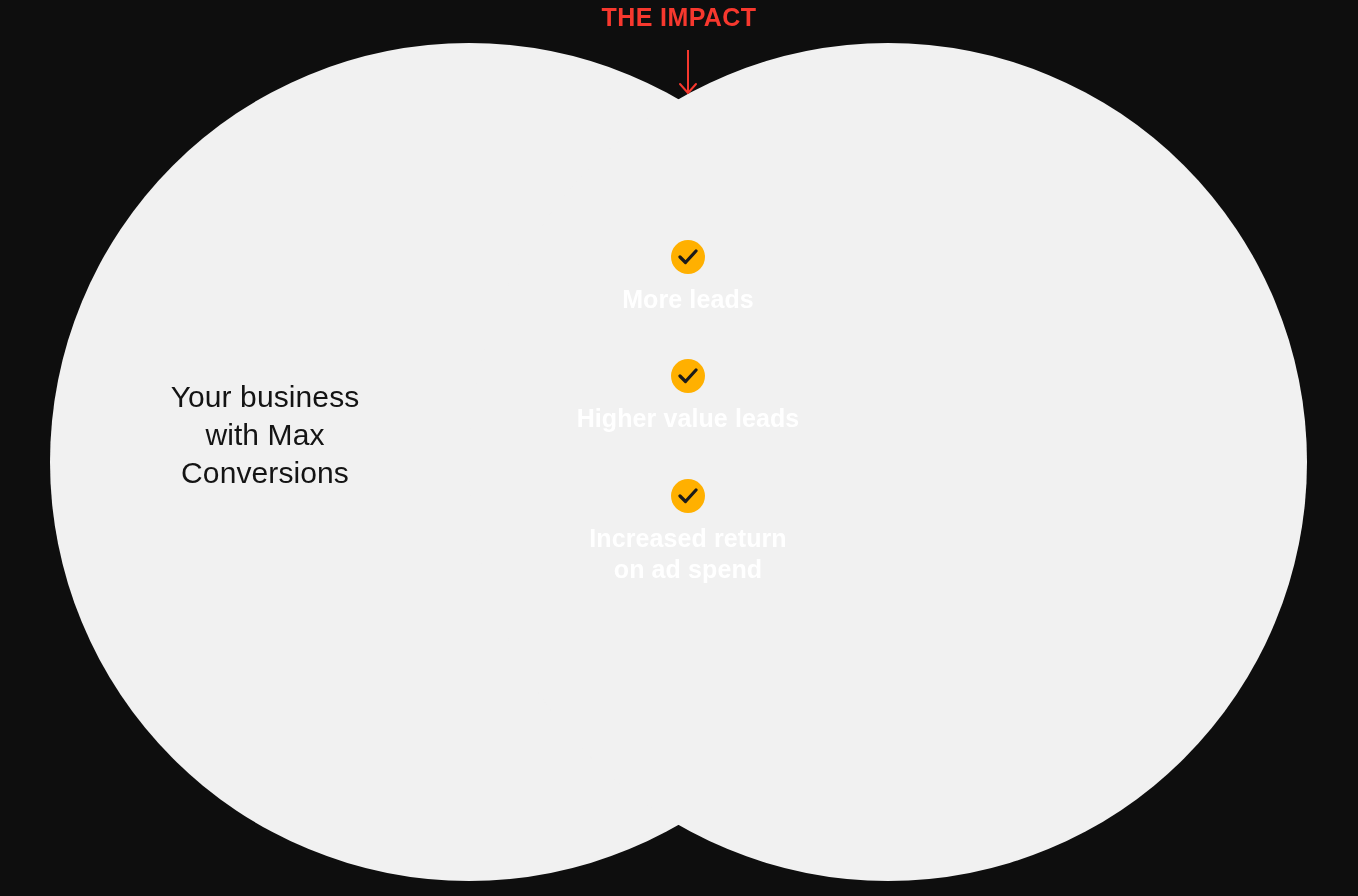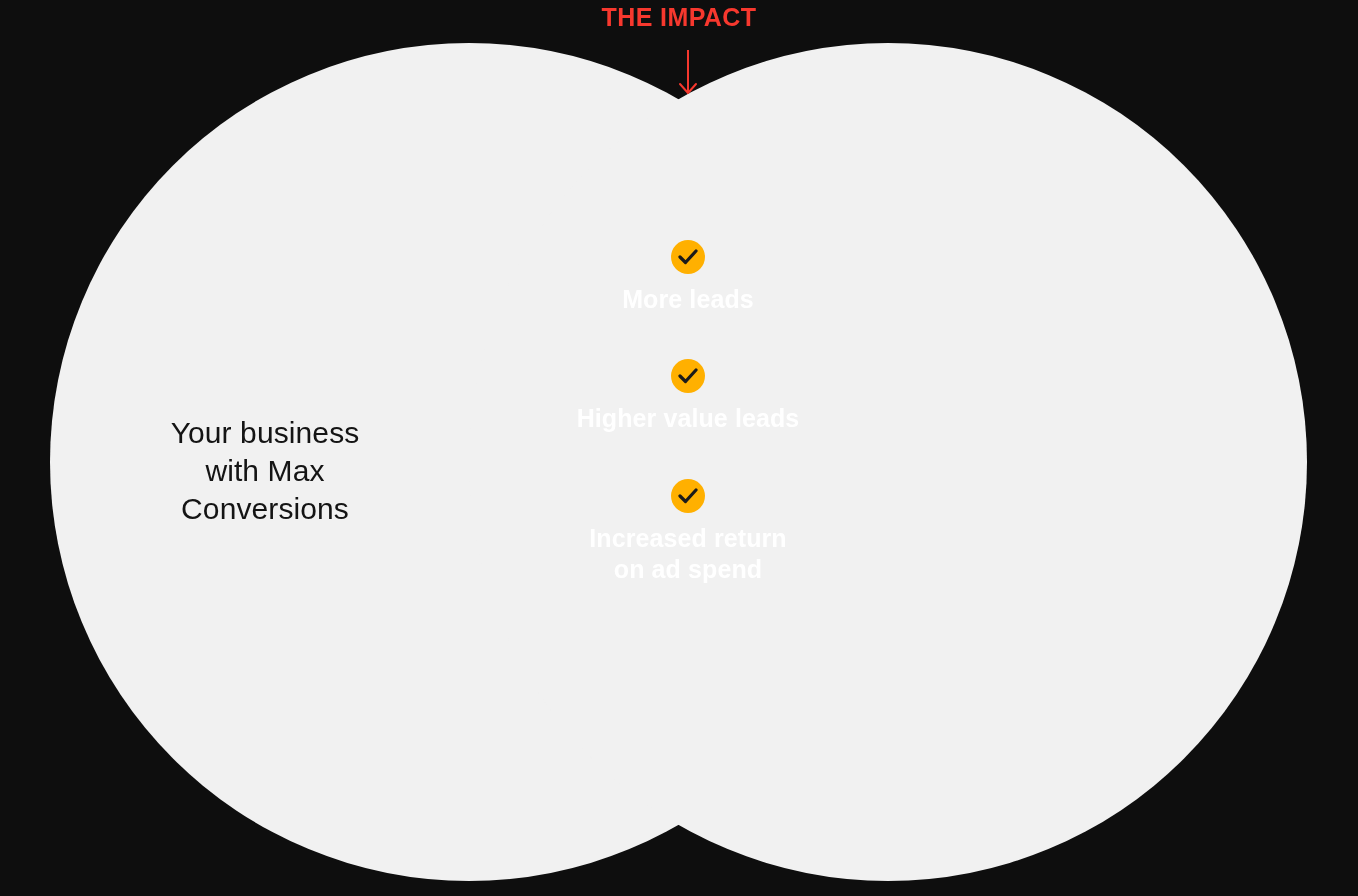--- a/index.html
+++ b/index.html
@@ -35,21 +35,20 @@
     font-size: 30px;
     font-weight: 400;
     line-height: 1.26;
     letter-spacing: 0.1px;
     white-space: pre-line;
   }
   #label-left {
     left: 125px;
     top: 378px;
     width: 280px;
-    margin-top: 36px;
   }
   #label-right {
     left: 950px;
     top: 404px;
     width: 272px;
   }
 
   
   #impact-title {
     position: absolute;

